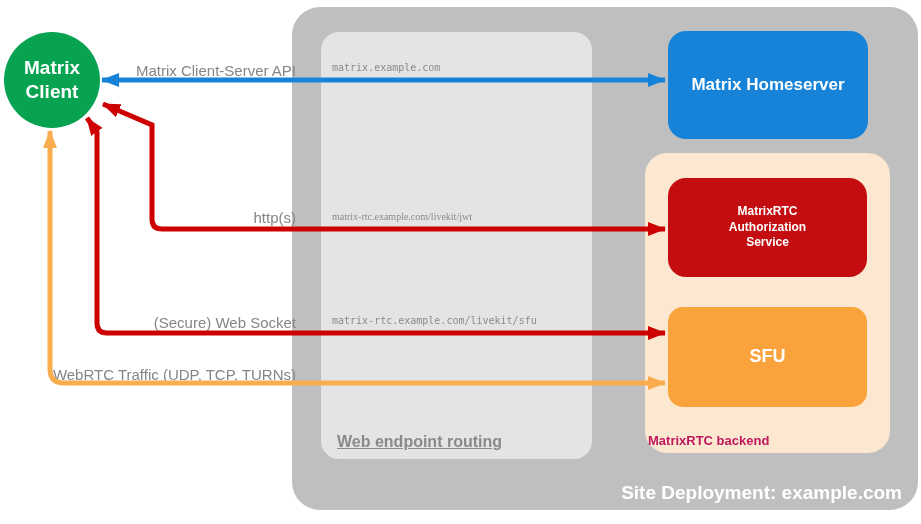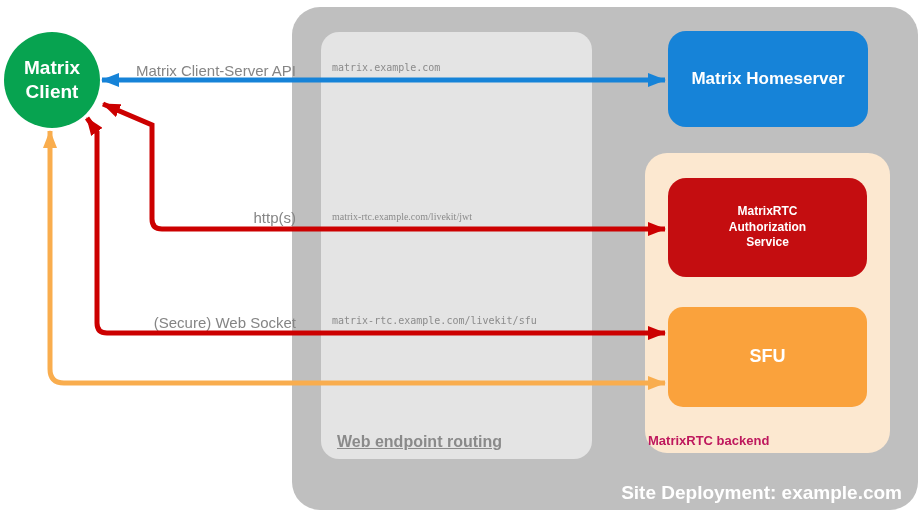--- a/index.html
+++ b/index.html
@@ -83,21 +83,21 @@
     justify-content: center;
     text-align: center;
     color: #ffffff;
     font-weight: bold;
     border-radius: 18px;
     white-space: pre-line;
     line-height: 1.3;
   }
   .homeserver-box {
     left: 376px; top: 24px;
-    width: 200px; height: 96px;
+    width: 200px; height: 108px;
     background: #1683d8;
     font-size: 17px;
   }
   .auth-box {
     left: 376px; top: 171px;
     width: 199px; height: 99px;
     background: #c40d10;
     font-size: 12px;
   }
   .sfu-box {
@@ -184,20 +184,21 @@
   </div>
 
   <div class="client-circle">
     <span>Matrix
 Client</span>
   </div>
 
   <div class="arrow-label lbl-api">Matrix Client-Server API</div>
   <div class="arrow-label lbl-https">http(s)</div>
   <div class="arrow-label lbl-ws">(Secure) Web Socket</div>
+  <div class="arrow-label lbl-webrtc">WebRTC Traffic (UDP, TCP, TURNs)</div>
 
   <svg class="arrows-overlay" width="921" height="524" viewBox="0 0 921 524" xmlns="http://www.w3.org/2000/svg">
     <defs>
       <marker id="head-blue" viewBox="0 0 18 14" refX="17" refY="7" markerWidth="18" markerHeight="14" markerUnits="userSpaceOnUse" orient="auto-start-reverse">
         <path d="M0,0 L18,7 L0,14 Z" fill="#1683d8"></path>
       </marker>
       <marker id="head-red" viewBox="0 0 18 14" refX="17" refY="7" markerWidth="18" markerHeight="14" markerUnits="userSpaceOnUse" orient="auto-start-reverse">
         <path d="M0,0 L18,7 L0,14 Z" fill="#cc0000"></path>
       </marker>
       <marker id="head-orange" viewBox="0 0 18 14" refX="17" refY="7" markerWidth="18" markerHeight="14" markerUnits="userSpaceOnUse" orient="auto-start-reverse">

